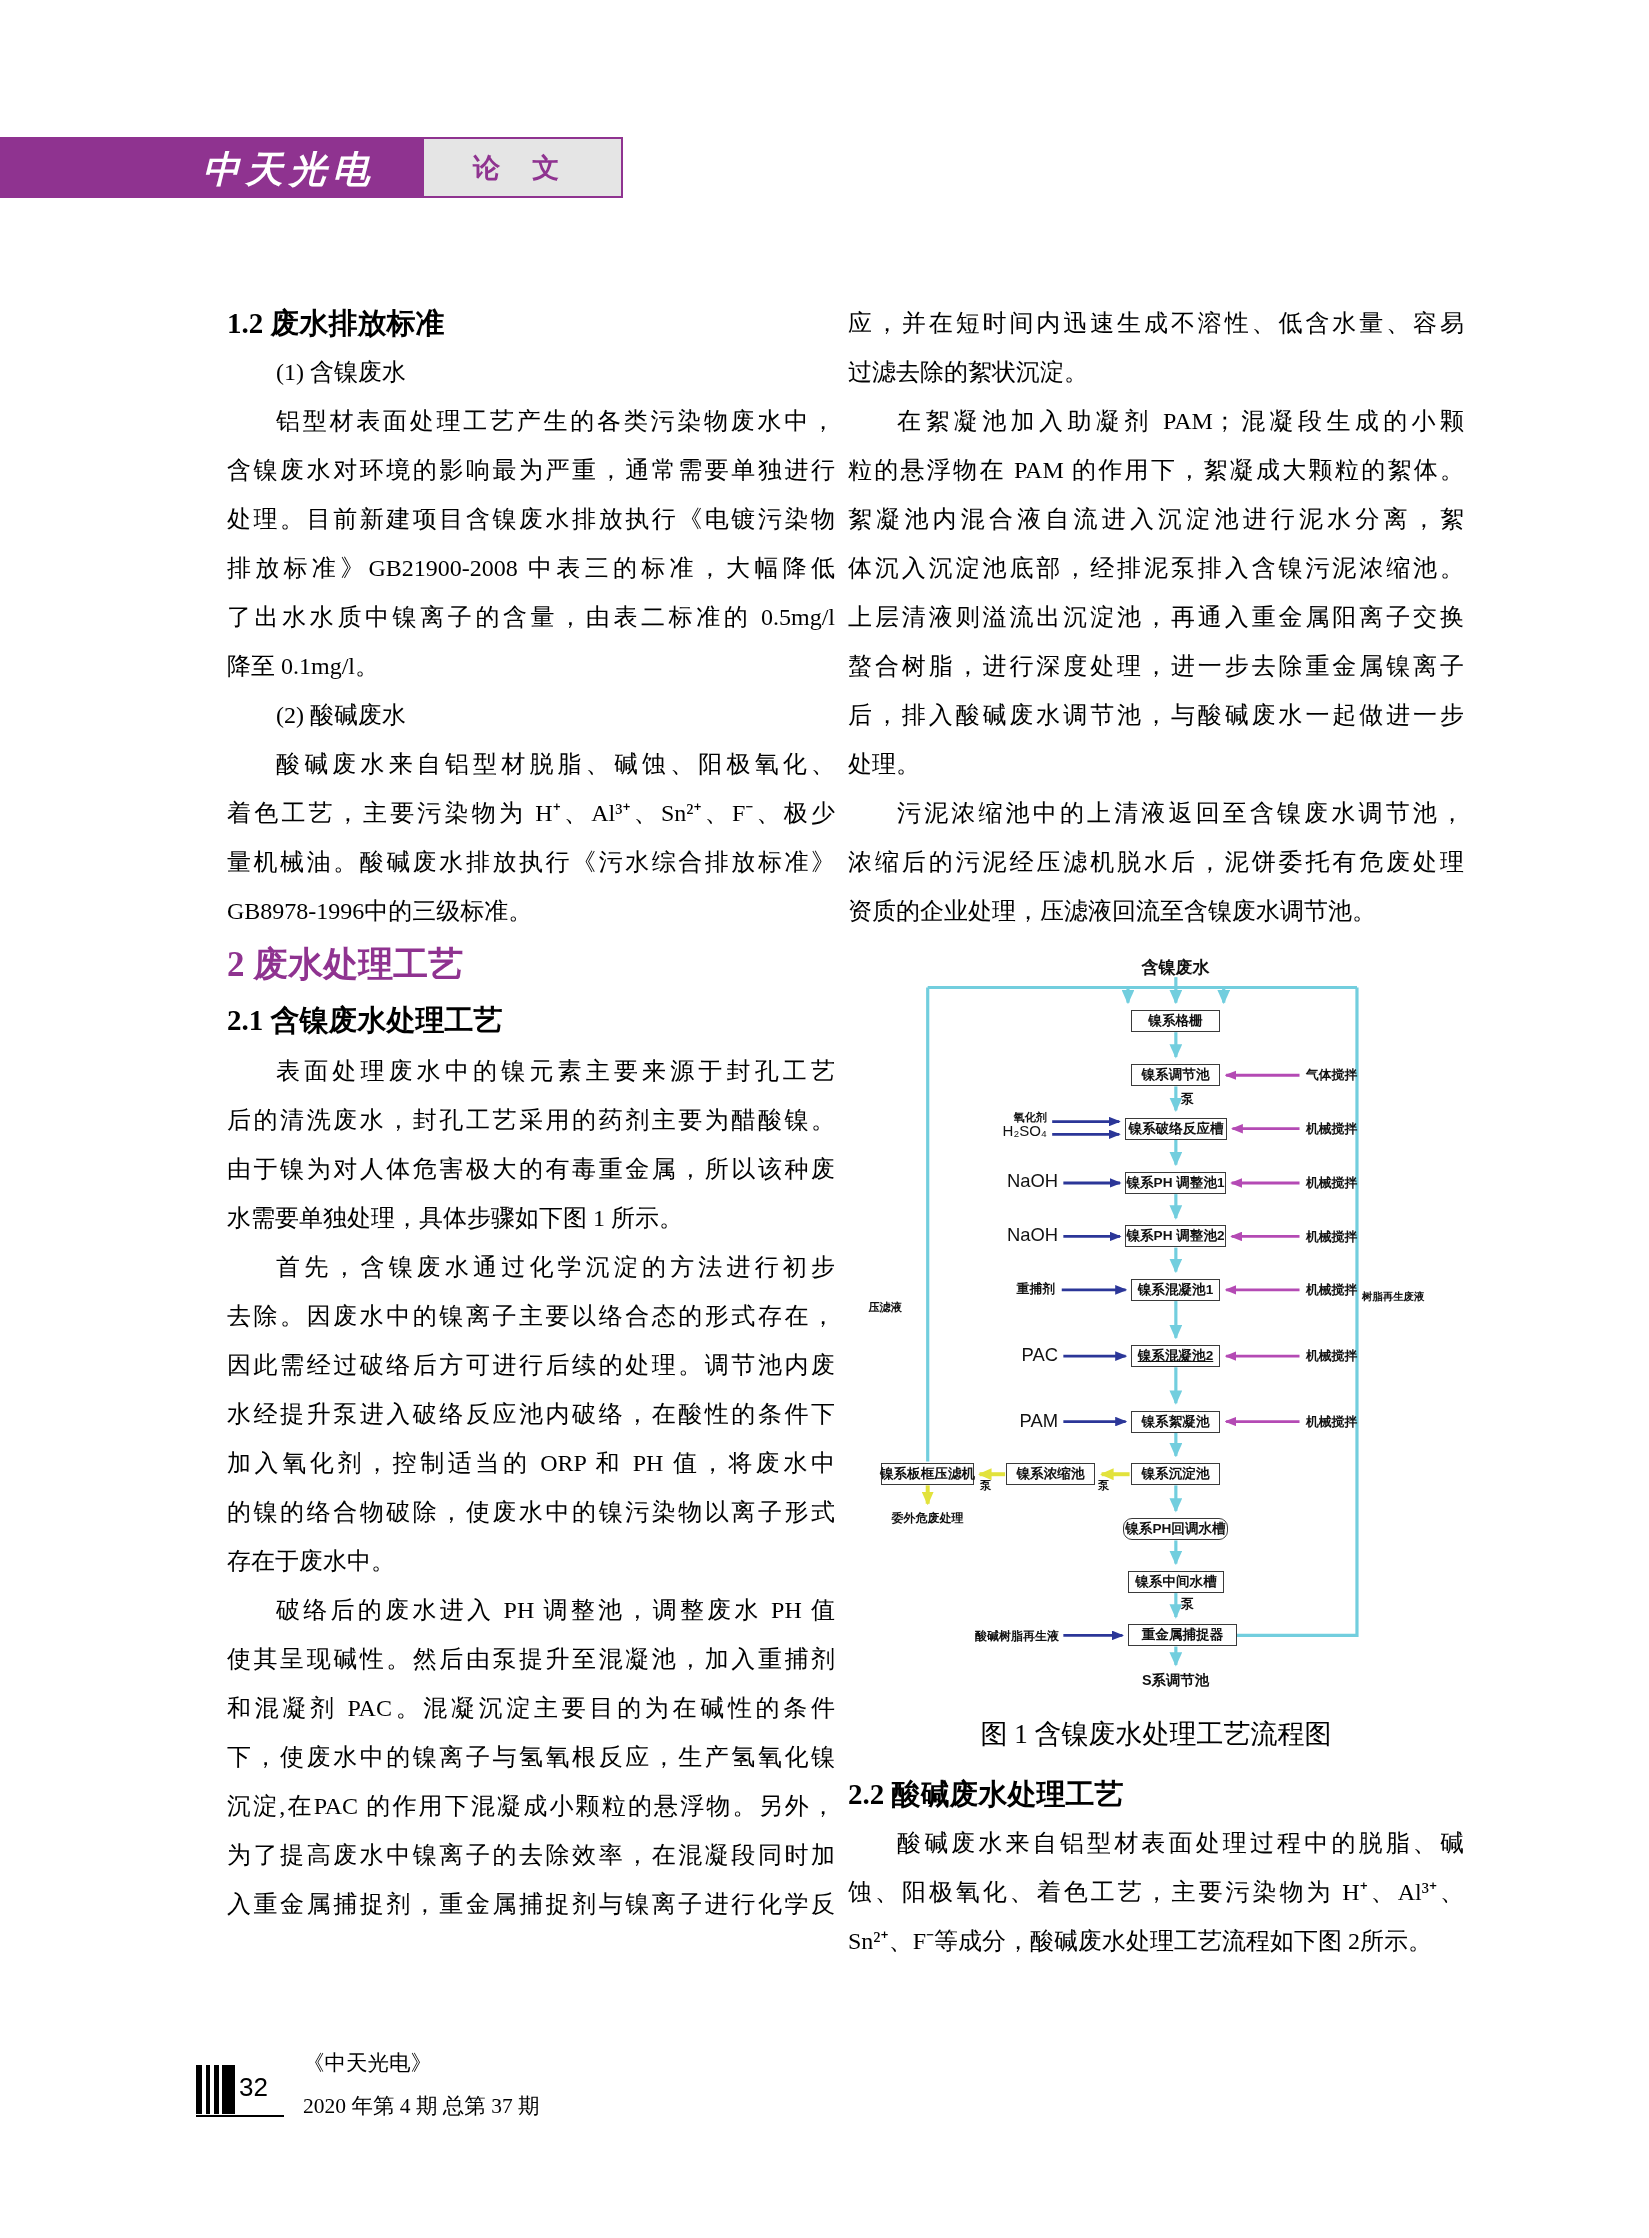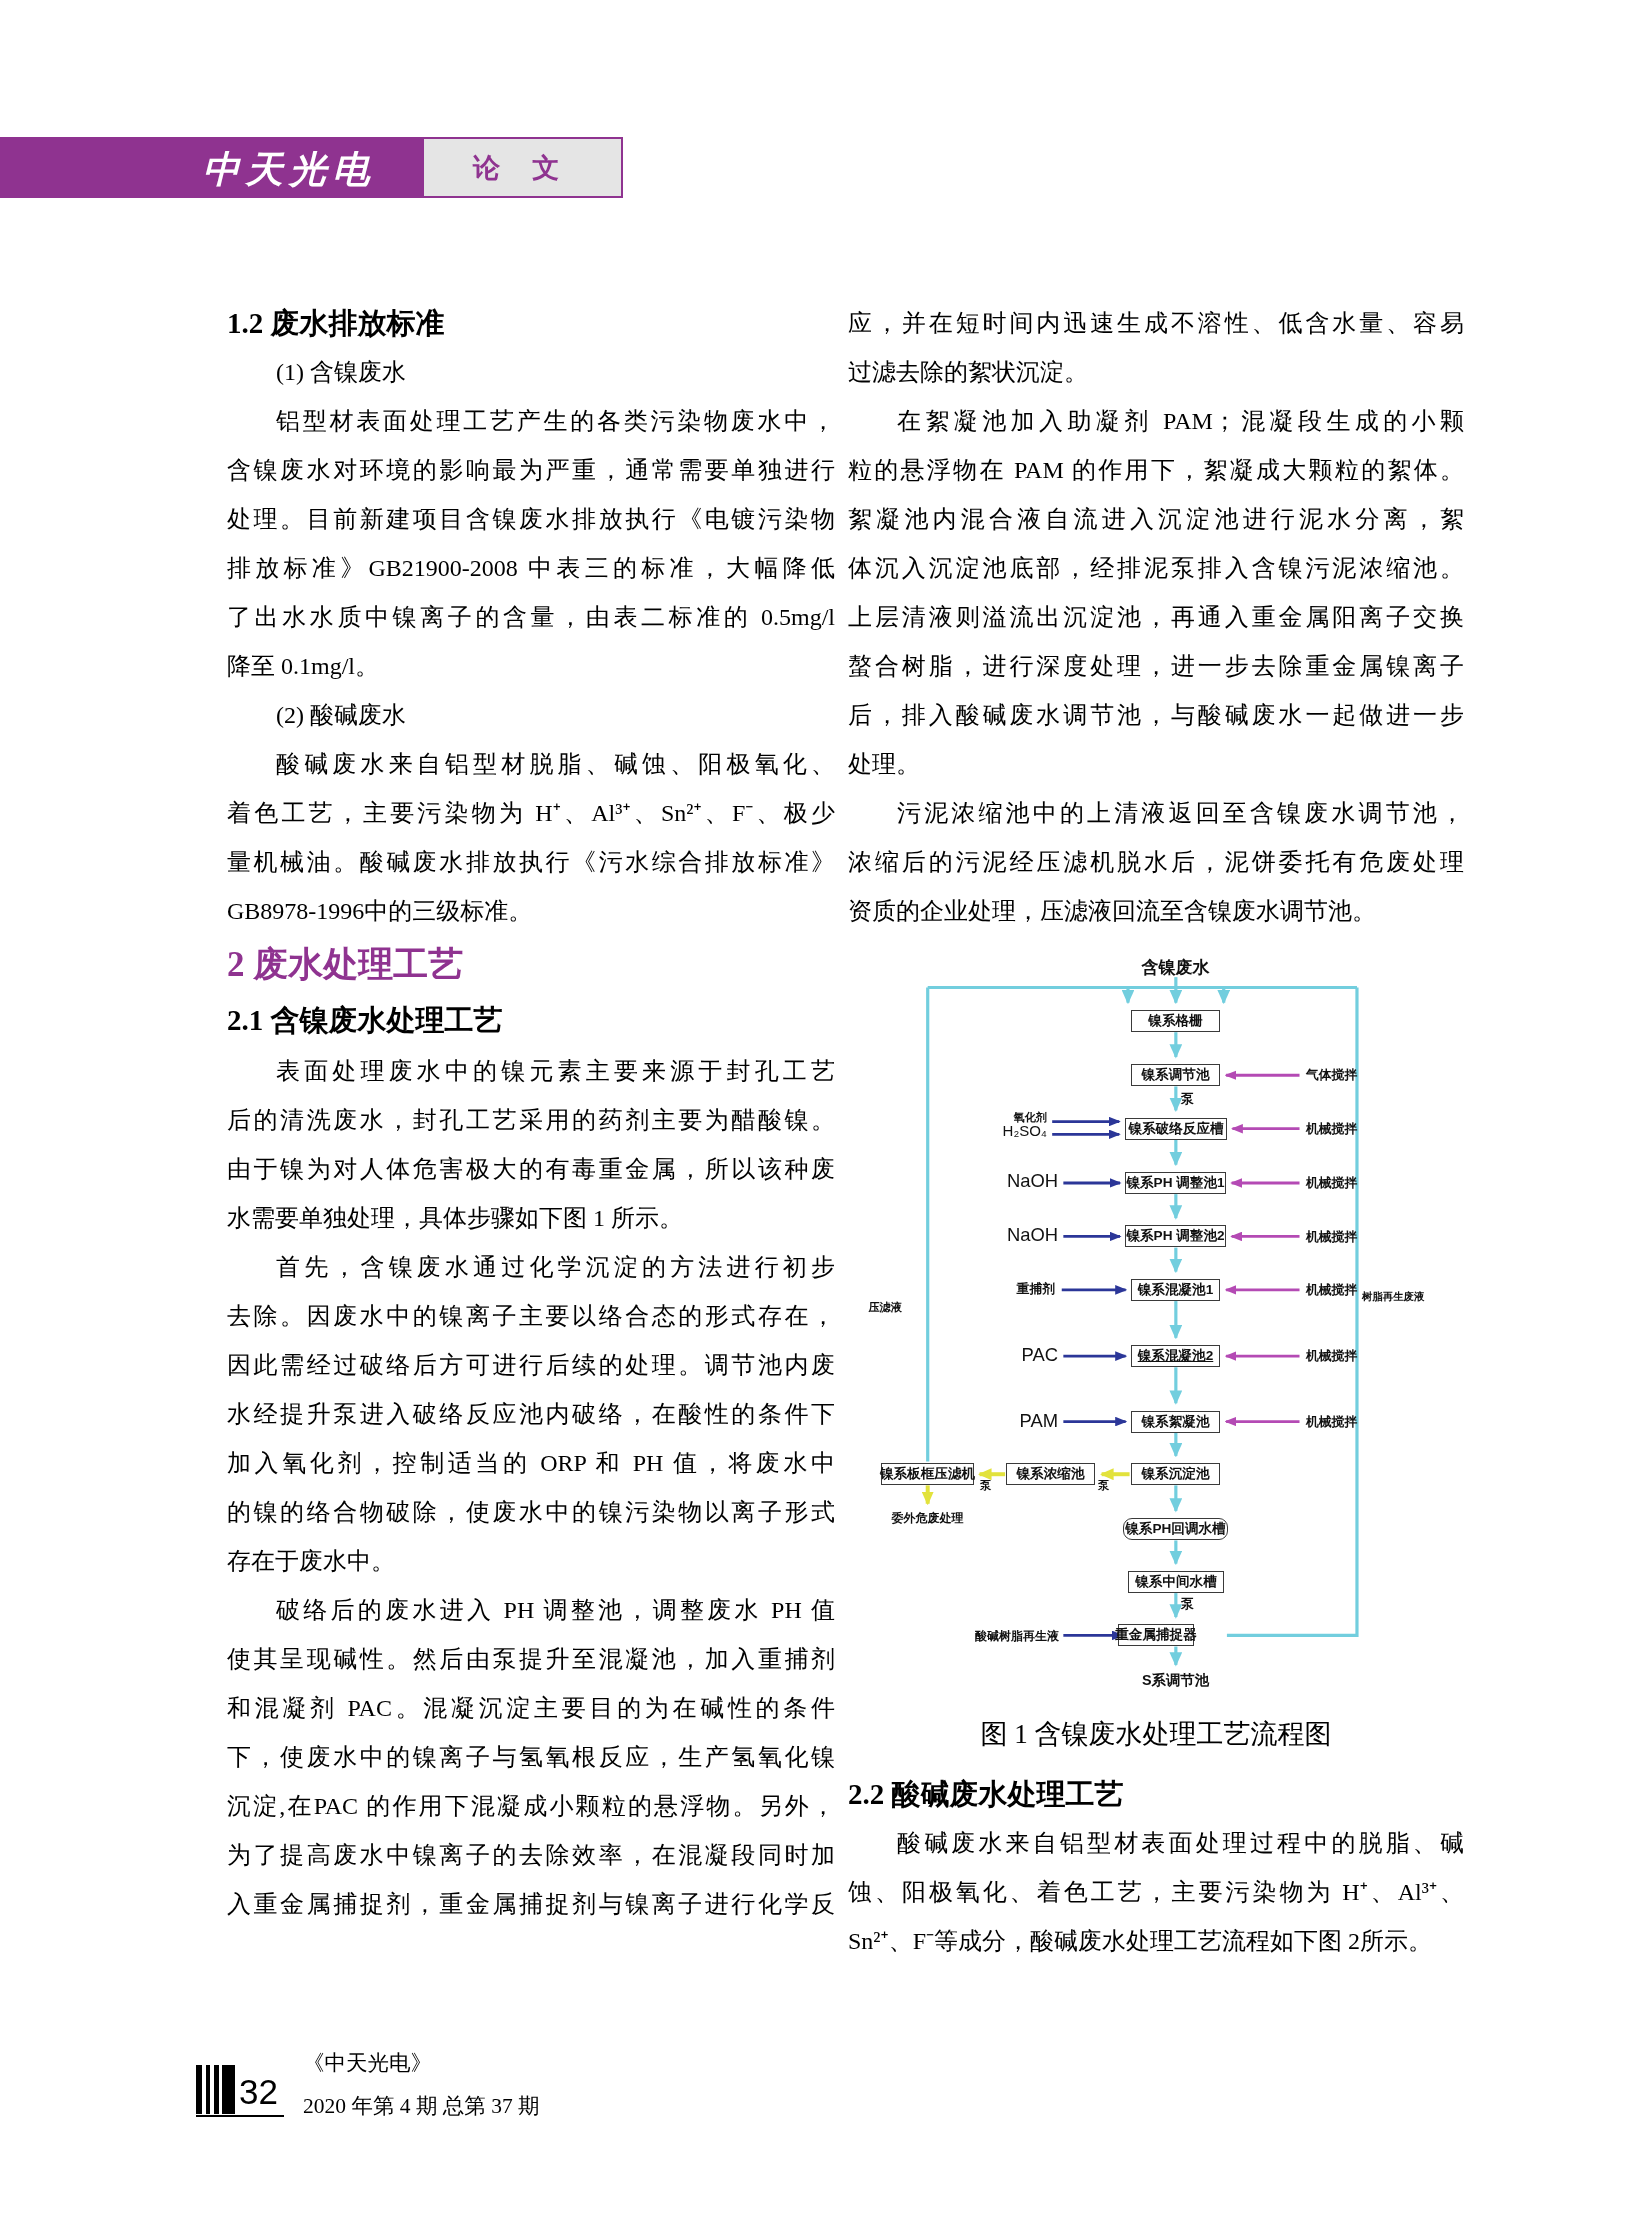--- a/index.html
+++ b/index.html
@@ -32,21 +32,21 @@
   .flabel{position:absolute;font-family:"Liberation Sans",sans-serif;font-weight:bold;
         white-space:nowrap;color:#111;}
   .r{text-align:right;}
   .c{text-align:center;}
 
   .caption{position:absolute;left:848px;top:1716px;width:616px;text-align:center;
         font-size:27px;}
 
   
   .fbar{position:absolute;background:#000;}
-  .pageno{position:absolute;left:239px;top:2072px;font-size:35px;
+  .pageno{position:absolute;left:239px;top:2072px;font-size:26px;
         font-family:"Liberation Sans",sans-serif;}
   .frule{position:absolute;left:196px;top:2115px;width:88px;height:2.4px;background:#000;}
   .fjournal{position:absolute;left:303px;top:2048px;font-size:21.5px;}
   .fissue{position:absolute;left:303px;top:2091px;font-size:21.5px;}
 </style>
 </head>
 <body>
 
 <div id="page">
 
@@ -188,21 +188,21 @@
     <div class="fbox" style="left:263px;top:222px;width:101px;">镍系PH 调整池1</div>
     <div class="fbox" style="left:263px;top:275px;width:101px;">镍系PH 调整池2</div>
     <div class="fbox" style="left:269px;top:329px;width:89px;">镍系混凝池1</div>
     <div class="fbox" style="left:269px;top:395px;width:89px;text-decoration:underline;">镍系混凝池2</div>
     <div class="fbox" style="left:269px;top:461px;width:89px;">镍系絮凝池</div>
     <div class="fbox" style="left:269px;top:513px;width:89px;">镍系沉淀池</div>
     <div class="fbox" style="left:144px;top:513px;width:89px;">镍系浓缩池</div>
     <div class="fbox" style="left:19px;top:513px;width:93px;">镍系板框压滤机</div>
     <div class="fbox" style="left:261px;top:568px;width:105px;border-radius:9px;">镍系PH回调水槽</div>
     <div class="fbox" style="left:266px;top:621px;width:96px;">镍系中间水槽</div>
-    <div class="fbox" style="left:256px;top:674px;width:76px;">重金属捕捉器</div>
+    <div class="fbox" style="left:266px;top:674px;width:109px;">重金属捕捉器</div>
 
     <div class="flabel" style="left:319px;top:141px;font-size:12.8px;">泵</div>
     <div class="flabel" style="left:319px;top:646px;font-size:12.8px;">泵</div>
     <div class="flabel" style="left:236px;top:528px;font-size:11.2px;">泵</div>
     <div class="flabel" style="left:118px;top:528px;font-size:11.2px;">泵</div>
 
     <div class="flabel r" style="left:96px;top:160px;width:89px;font-size:11.2px;">氧化剂</div>
     <div class="flabel r" style="left:88px;top:172px;width:97px;font-size:15px;font-weight:normal;">H₂SO₄</div>
     <div class="flabel r" style="left:88px;top:220px;width:108px;font-size:18.4px;font-weight:normal;">NaOH</div>
     <div class="flabel r" style="left:88px;top:274px;width:108px;font-size:18.4px;font-weight:normal;">NaOH</div>

